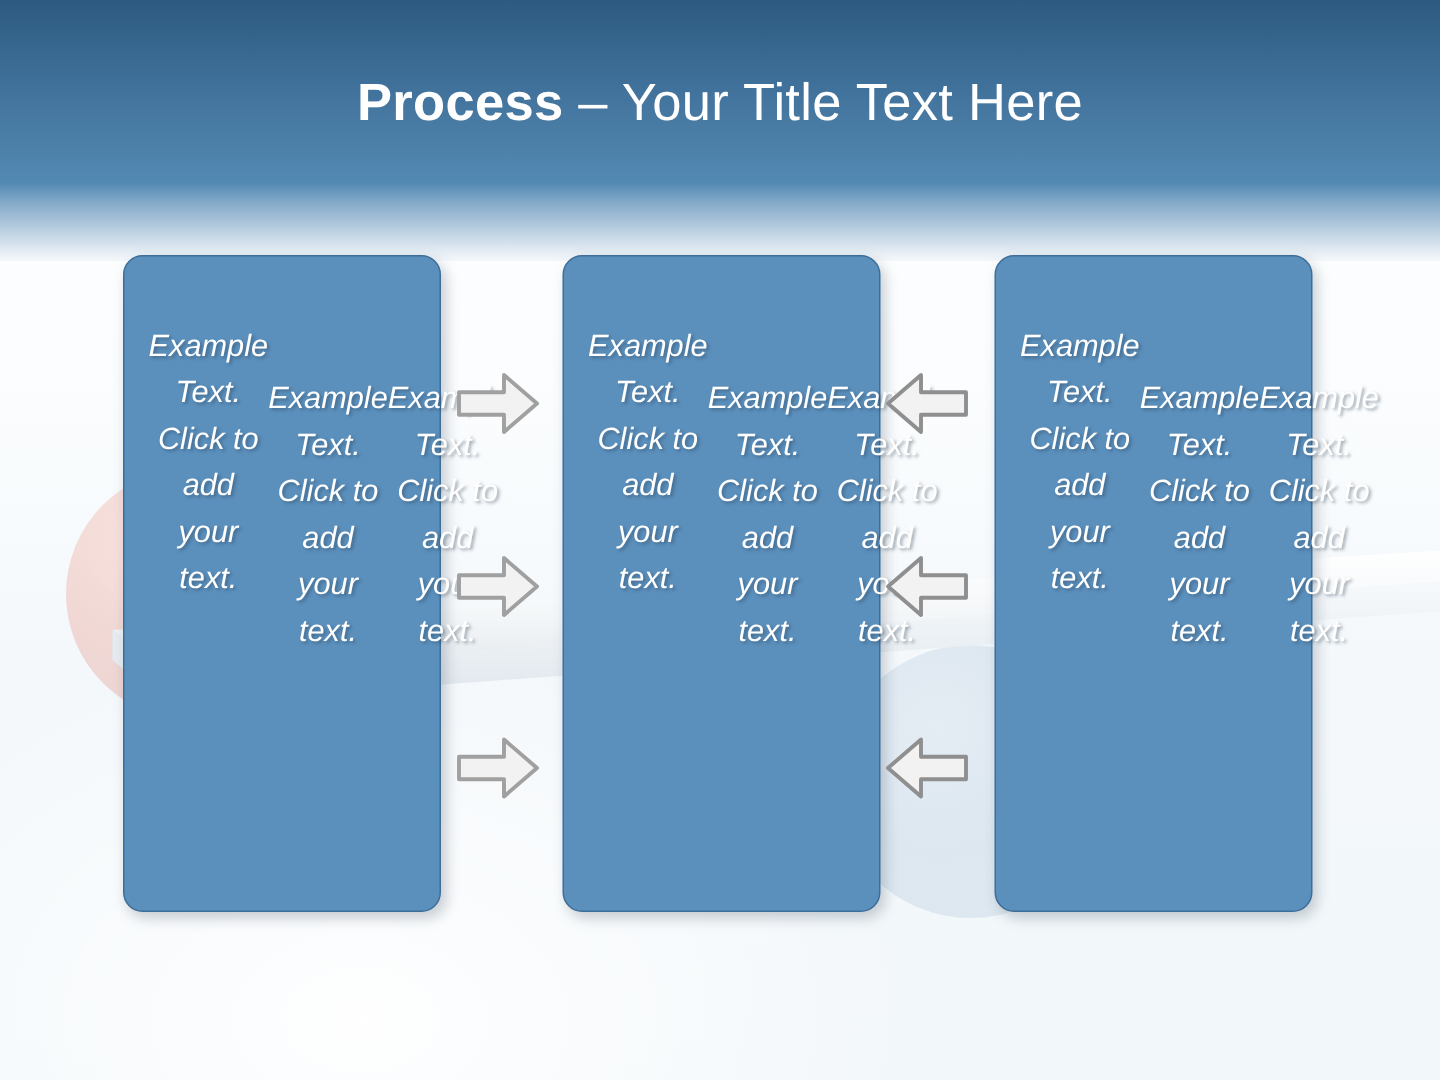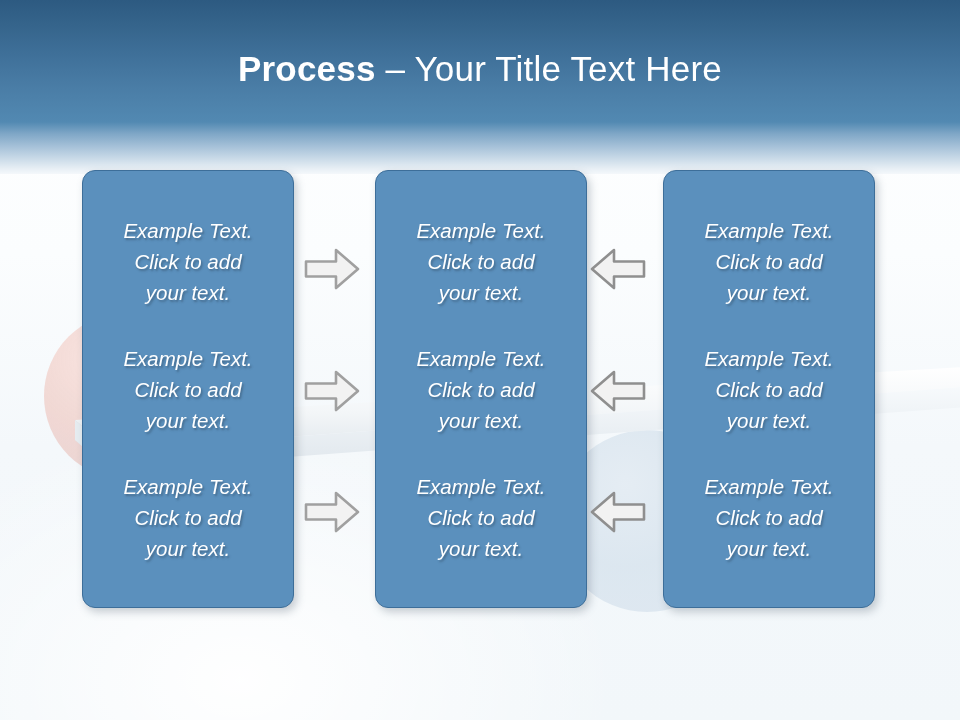--- a/index.html
+++ b/index.html
@@ -135,21 +135,21 @@
     position: absolute;
     top: 170px;
     width: 212px;
     height: 438px;
     box-sizing: border-box;
     border: 1.5px solid #3d6e99;
     border-radius: 13px;
     background: #5b90bd;
     box-shadow: 3px 4px 9px rgba(90,105,120,0.33);
     display: flex;
-    flex-direction: column;
+    flex-direction: row;
     justify-content: flex-start;
     padding: 44px 16px 0 16px;
   }
 
   #box-1 { left: 82px;  }
   #box-2 { left: 375px; }
   #box-3 { left: 663px; }
 
   .para {
     color: #ffffff;

